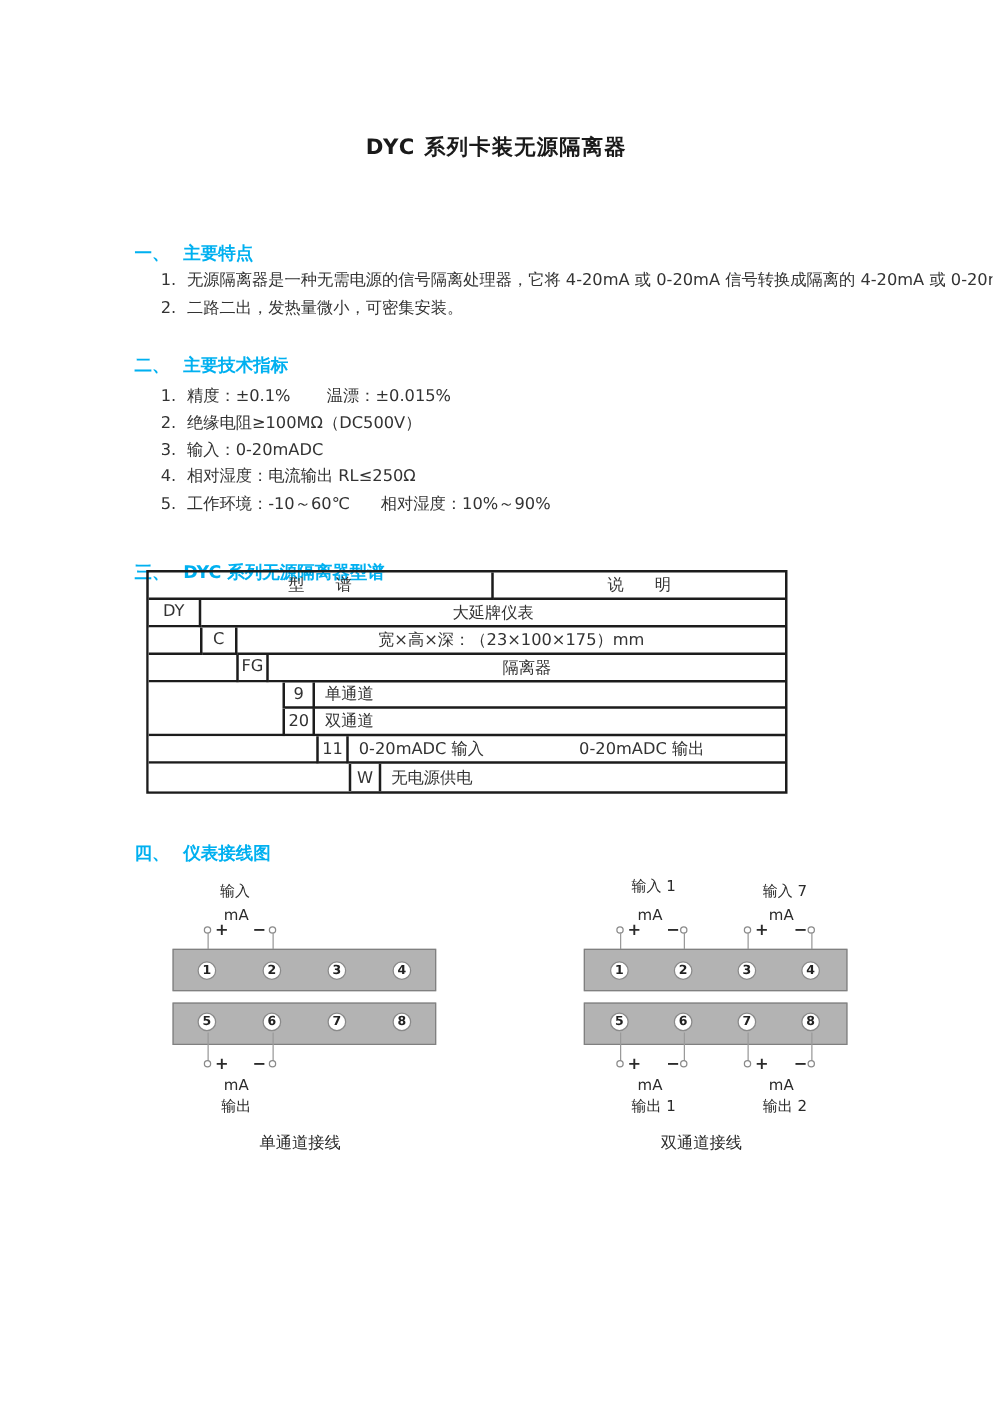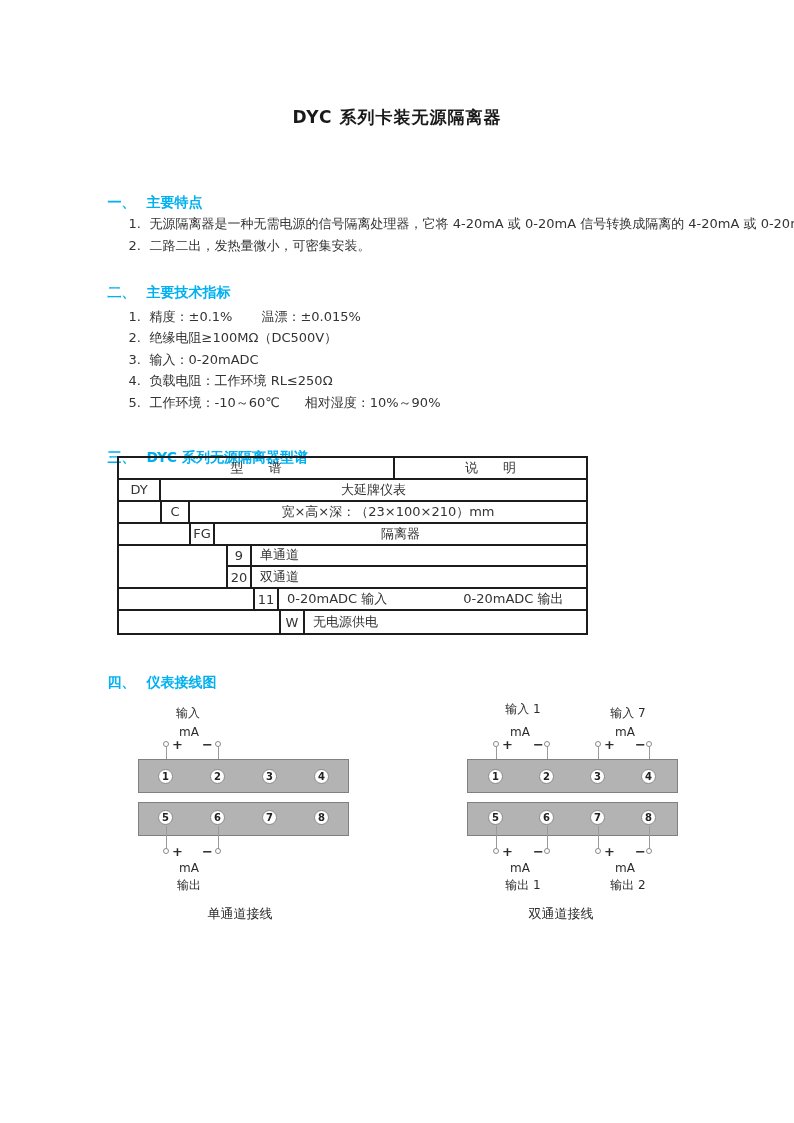--- a/index.html
+++ b/index.html
@@ -14,21 +14,21 @@
     font-size:17px;font-weight:bold;color:#1a1a1a;letter-spacing:1px;
   }
   
   .sec{position:absolute;left:88px;font-size:14px;font-weight:bold;color:#00B0F0;white-space:pre;}
   .sec .sec-num{margin-right:11px;}
   
   .li{position:absolute;left:112px;font-size:13px;color:#333;white-space:pre;}
   .li .li-num{display:inline-block;width:21px;}
   
   .mtable{
-    position:absolute;left:117px;top:456px;width:471px;height:179px;
+    position:absolute;left:117px;top:456px;width:513px;height:179px;
     border:2px solid #1c1c1c;box-sizing:border-box;display:flex;flex-direction:column;
   }
   .trow{flex:1;display:flex;min-height:0;}
   .tcell{
     box-sizing:border-box;border-right:2px solid #1c1c1c;border-bottom:2px solid #1c1c1c;
     display:flex;align-items:center;justify-content:center;
     font-size:13px;color:#333;white-space:pre;overflow:hidden;
   }
   .trow:last-child .tcell{border-bottom:none;}
   .tcell.content{border-right:none;flex:1;}
@@ -73,21 +73,21 @@
   <div class="li" style="top:293px">
     <span class="li-num">1.</span><span>精度：±0.1%       温漂：±0.015%</span>
   </div>
   <div class="li" style="top:314px">
     <span class="li-num">2.</span><span>绝缘电阻≥100MΩ（DC500V）</span>
   </div>
   <div class="li" style="top:336px">
     <span class="li-num">3.</span><span>输入：0-20mADC</span>
   </div>
   <div class="li" style="top:357px">
-    <span class="li-num">4.</span><span>负载电阻：工作环境 RL≤250Ω</span>
+    <span class="li-num">4.</span><span>相对湿度：电流输出 RL≤250Ω</span>
   </div>
   <div class="li" style="top:379px">
     <span class="li-num">5.</span><span>工作环境：-10～60℃      相对湿度：10%～90%</span>
   </div>
 
   <div class="sec" style="top:433px">
     <span class="sec-num">三、</span><span>DYC 系列无源隔离器型谱</span>
   </div>
 
   <div class="mtable">
@@ -95,21 +95,21 @@
       <div class="tcell" style="width:276px">型      谱</div>
       <div class="tcell content">说      明</div>
     </div>
     <div class="trow">
       <div class="tcell" style="width:42px">DY</div>
       <div class="tcell content">大延牌仪表</div>
     </div>
     <div class="trow">
       <div class="tcell empty" style="width:43px"></div>
       <div class="tcell" style="width:28px">C</div>
-      <div class="tcell content">宽×高×深：（23×100×210）mm</div>
+      <div class="tcell content">宽×高×深：（23×100×175）mm</div>
     </div>
     <div class="trow">
       <div class="tcell empty" style="width:72px"></div>
       <div class="tcell" style="width:24px">FG</div>
       <div class="tcell content">隔离器</div>
     </div>
     <div class="trow">
       <div class="tcell empty nobot" style="width:109px"></div>
       <div class="tcell" style="width:24px">9</div>
       <div class="tcell content left">单通道</div>

